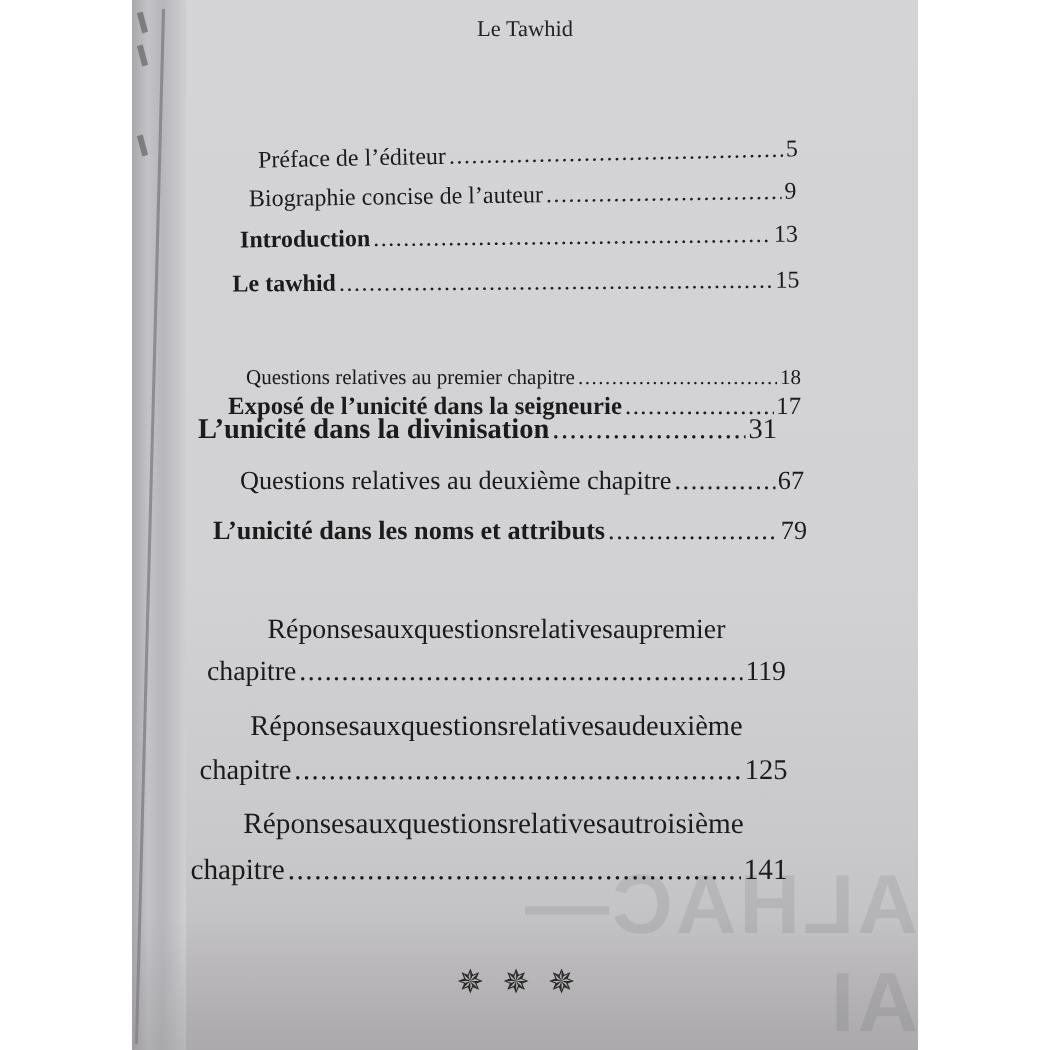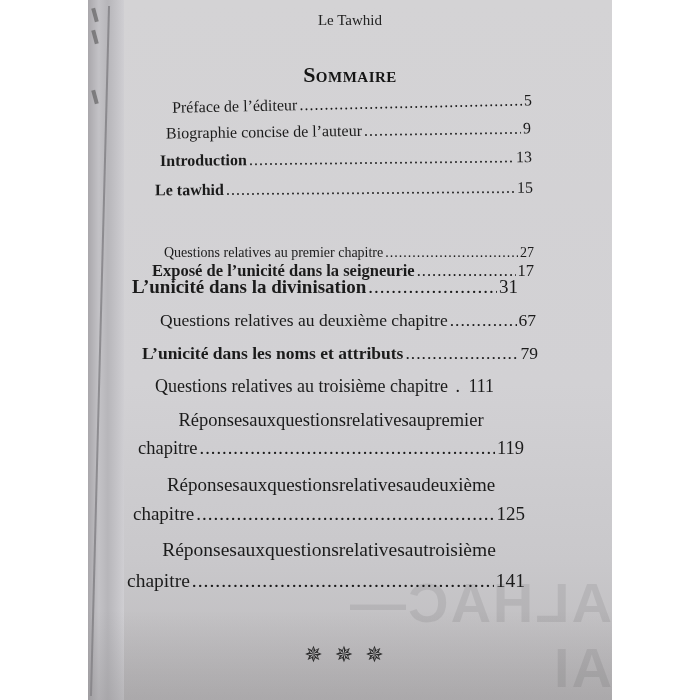--- a/index.html
+++ b/index.html
@@ -40,21 +40,20 @@
   <div class="page-curl">
     <div class="page-curl-edge"></div>
     <div class="curl-mark" style="top:8px"></div>
     <div class="curl-mark" style="top:30px"></div>
     <div class="curl-mark" style="top:90px"></div>
   </div>
   <div class="bottom-shadow"></div>
   <div class="bleed">ALHAC—AI</div>
 
   <div class="running-head">Le Tawhid</div>
-  <div class="title">Sommaire</div>
 
   <div class="toc-line" style="top:95px;left:84px;width:360px;font-size:16px;transform:rotate(-1.2deg);">
     <span class="label">Préface de l’éditeur</span>
     <span class="leader">..............................................................................................................................</span>
     <span class="page">5</span>
   </div>
   <div class="toc-line" style="top:122px;left:78px;width:365px;font-size:16px;transform:rotate(-0.8deg);">
     <span class="label">Biographie concise de l’auteur</span>
     <span class="leader">..............................................................................................................................</span>
     <span class="page">9</span>
@@ -70,41 +69,36 @@
     <span class="page">15</span>
   </div>
   <div class="toc-line bold" style="top:213px;left:64px;width:382px;font-size:16.5px;margin-top:48px;">
     <span class="label">Exposé de l’unicité dans la seigneurie</span>
     <span class="leader">..............................................................................................................................</span>
     <span class="page">17</span>
   </div>
   <div class="toc-line" style="top:245px;left:76px;width:370px;font-size:14px;">
     <span class="label">Questions relatives au premier chapitre</span>
     <span class="leader">..............................................................................................................................</span>
-    <span class="page">27</span>
+    <span class="page">18</span>
   </div>
   <div class="toc-line bold" style="top:276px;left:44px;width:386px;font-size:19px;">
     <span class="label">L’unicité dans la divinisation</span>
     <span class="leader">..............................................................................................................................</span>
     <span class="page">31</span>
   </div>
   <div class="toc-line" style="top:310px;left:72px;width:376px;font-size:17.5px;">
     <span class="label">Questions relatives au deuxième chapitre</span>
     <span class="leader">..............................................................................................................................</span>
     <span class="page">67</span>
   </div>
   <div class="toc-line bold" style="top:343px;left:54px;width:396px;font-size:17.5px;align-items:flex-end;">
     <span class="label">L’unicité dans les noms et attributs</span>
     <span class="leader">..............................................................................................................................</span>
     <span class="page">79</span>
-  </div>
-  <div class="toc-line" style="top:376px;left:67px;width:384px;font-size:18px;">
-    <span class="label">Questions relatives au troisième chapitre</span>
-    <span class="leader" style="flex:0 0 auto;">&nbsp;.&nbsp;</span>
-    <span class="page">111</span>
   </div>
 
   <div class="wrap-first" style="top:410px;left:50px;width:386px;font-size:18.5px;">
     <span>Réponses</span>
     <span>aux</span>
     <span>questions</span>
     <span>relatives</span>
     <span>au</span>
     <span>premier</span>
   </div>

